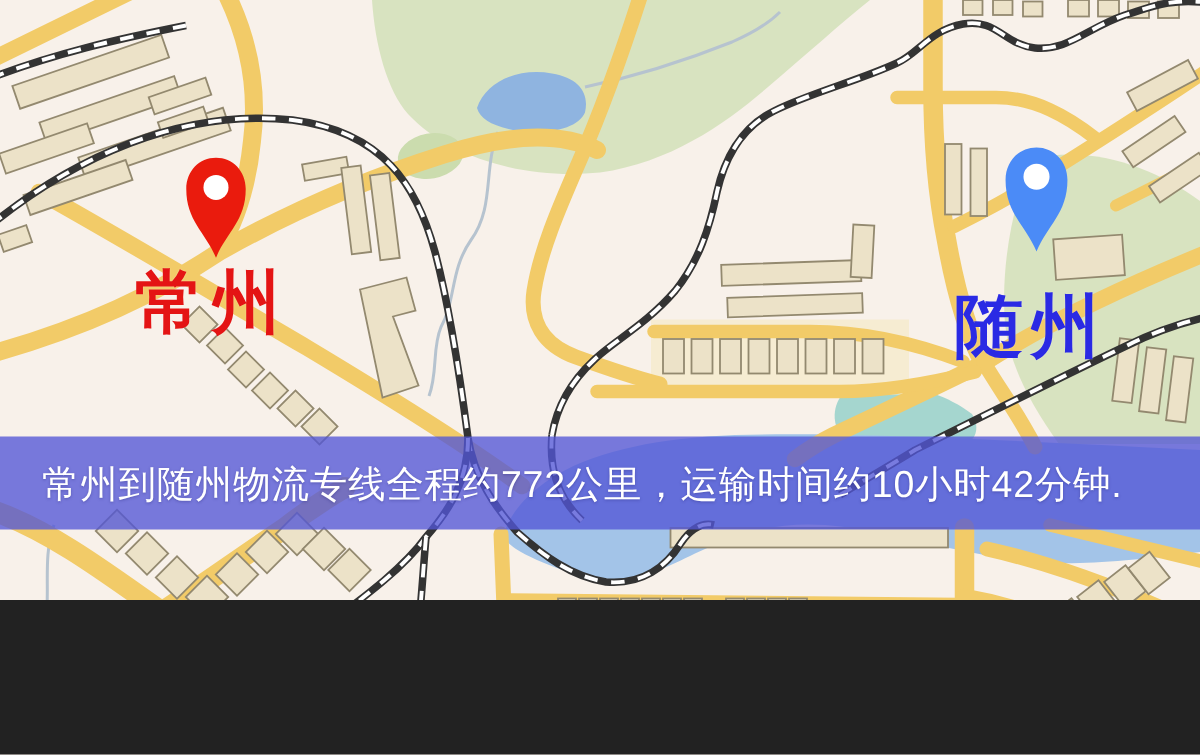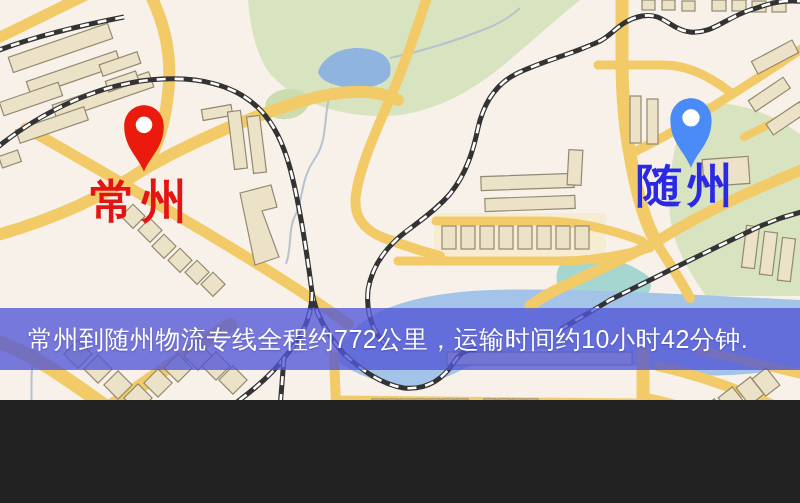--- a/index.html
+++ b/index.html
@@ -19,30 +19,30 @@
   .parkdark{fill:var(--park_dark);stroke:none}
   .teal{fill:var(--teal);stroke:none}
   .water{fill:var(--water);stroke:none}
   .waterlight{fill:var(--water_light);stroke:none}
   .road{stroke:var(--road);fill:none;stroke-linecap:round}
   .strip{fill:#f6ecd2;stroke:none}
   .rail-base{stroke:var(--railway);stroke-width:5;fill:none;stroke-linecap:butt}
   .rail-dash{stroke:#ffffff;stroke-width:2.6;stroke-dasharray:9 9;fill:none}
   .bldg{fill:var(--building);stroke:var(--building_stroke);stroke-width:1.2}
   .stream{stroke:var(--stream);stroke-width:2;fill:none}
-  .banner{position:absolute;left:0;top:308px;width:800px;height:62px;
+  .banner{position:absolute;left:0;top:291px;width:800px;height:62px;
           background:var(--banner_bg);display:flex;align-items:center;
           box-sizing:border-box;padding-left:28px;}
   .banner span{color:var(--banner_text);font-size:25px;letter-spacing:.5px;
                text-shadow:0 1px 2px rgba(40,40,120,.4);white-space:nowrap;}
   .city-label{position:absolute;font-family:"Liberation Serif",serif;
               font-weight:700;font-size:46px;line-height:1;letter-spacing:5px;
               text-shadow:0 0 1px rgba(255,255,255,.4);}
   .label-origin{left:90px;top:179px;color:var(--origin_label);}
-  .label-destination{left:636px;top:163px;color:var(--destination_label);}
+  .label-destination{left:636px;top:195px;color:var(--destination_label);}
   .pin{position:absolute;}
   .pin-origin{left:121px;top:102px;width:46px;height:73px;}
   .pin-destination{left:667px;top:95px;width:48px;height:76px;}
 </style>
 </head>
 <body>
 
 <div class="stage">
 
   <svg class="map" width="800" height="503" viewBox="0 0 800 503">

